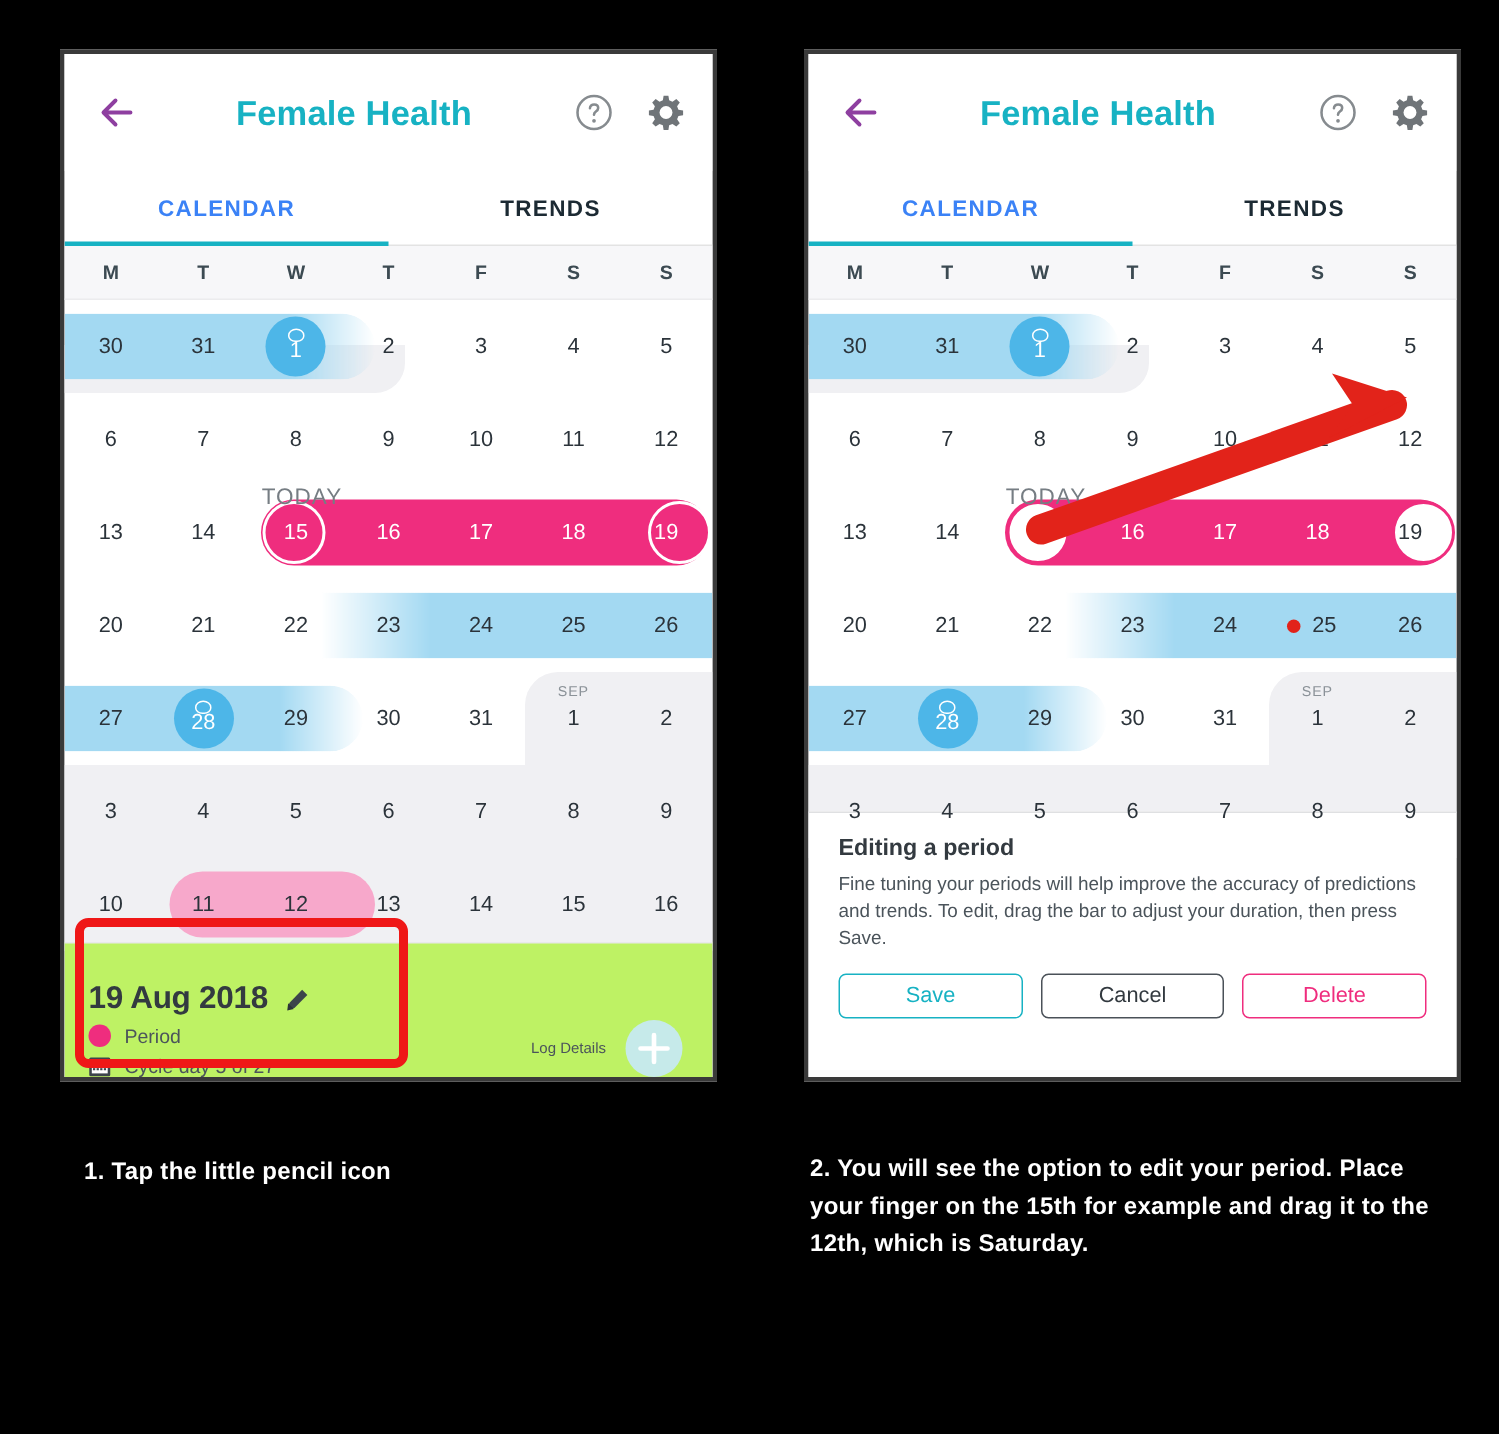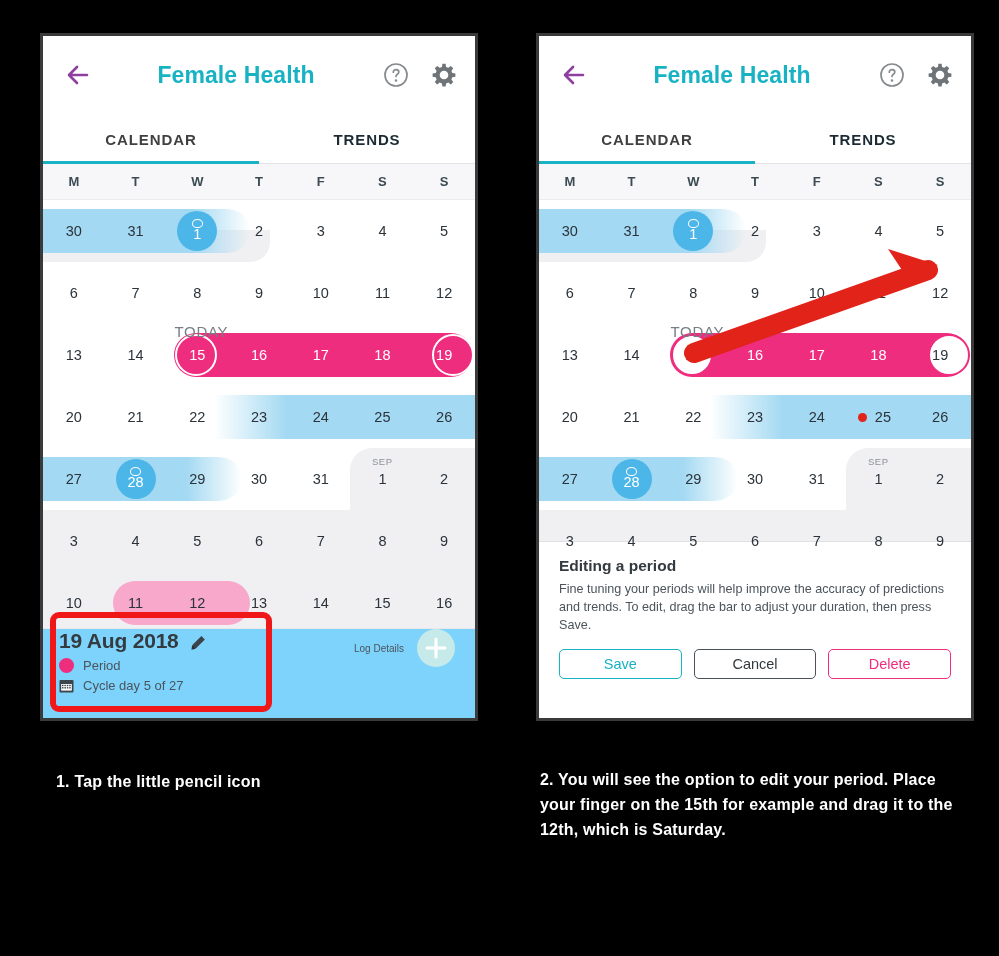--- a/index.html
+++ b/index.html
@@ -37,21 +37,21 @@
   }
   .appbar-icons { display:flex; align-items:center; gap: 22px; flex:0 0 auto; }
   .icon-btn { width: 26px; height: 26px; display:block; }
 
   
   .tabs { display:flex; height: 50px; position:relative; }
   .tab {
     flex:1; display:flex; align-items:center; justify-content:center;
     font-size: 15px; font-weight: bold; letter-spacing: 0.9px;
   }
-  .tab.active { color:#404040; }
+  .tab.active { color:#3b82f6; }
   .tab.inactive { color:#1c2a33; }
   .tab-underline {
     position:absolute; bottom:0; left:0; width:50%; height:3px; background:#17b2c3;
   }
   .tab-rail {
     position:absolute; bottom:0; left:0; width:100%; height:1px; background:#e3e3e3;
   }
 
   
   .weekdays {
@@ -127,22 +127,22 @@
   }
   
   .today-label {
     position:absolute; z-index:4; font-size:15px; letter-spacing:0.7px;
     color:#767d83; top: -1px;
   }
 
   
   .detail-area {
     position:absolute; left:0; right:0; bottom:0; height: 90px;
-    background:#7dd3fc; border-top:1px solid #e8e8ea;
-    display:flex; align-items:flex-start; padding: 0 16px;
+    background:#bef264; border-top:1px solid #e8e8ea;
+    display:flex; align-items:flex-end; padding: 0 16px;
   }
   .detail-left { flex: 0 0 auto; }
   .detail-date {
     display:flex; align-items:center; gap:10px;
     font-size: 21px; font-weight: bold; color:#333a40; letter-spacing:-0.2px;
   }
   .pencil { width:17px; height:17px; display:block; }
   .detail-row { display:flex; align-items:center; gap:9px; margin-top: 5px; }
   .swatch { width:15px; height:15px; border-radius:50%; background:#ef2d7e; }
   .detail-row-text { font-size:13px; color:#4b545b; }

